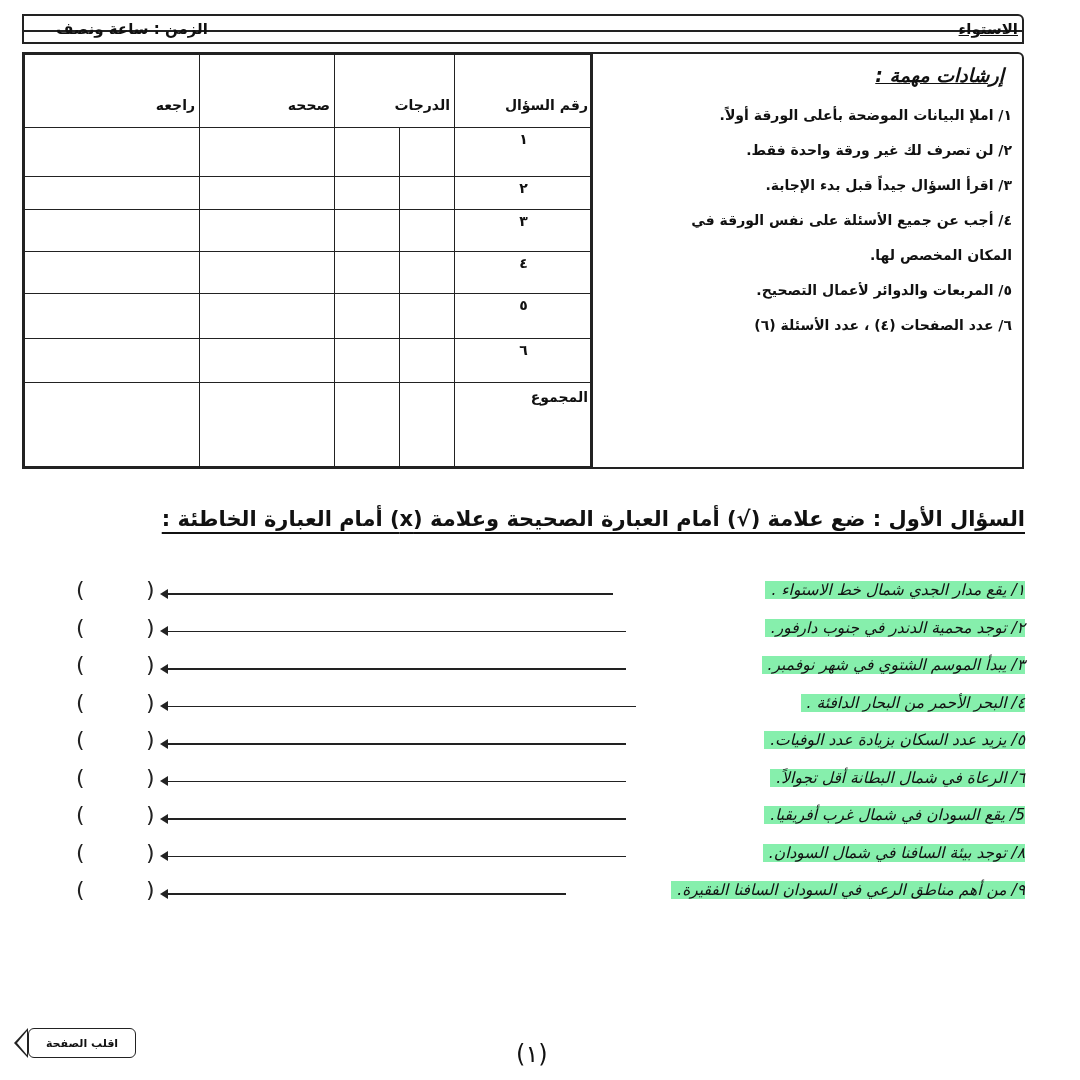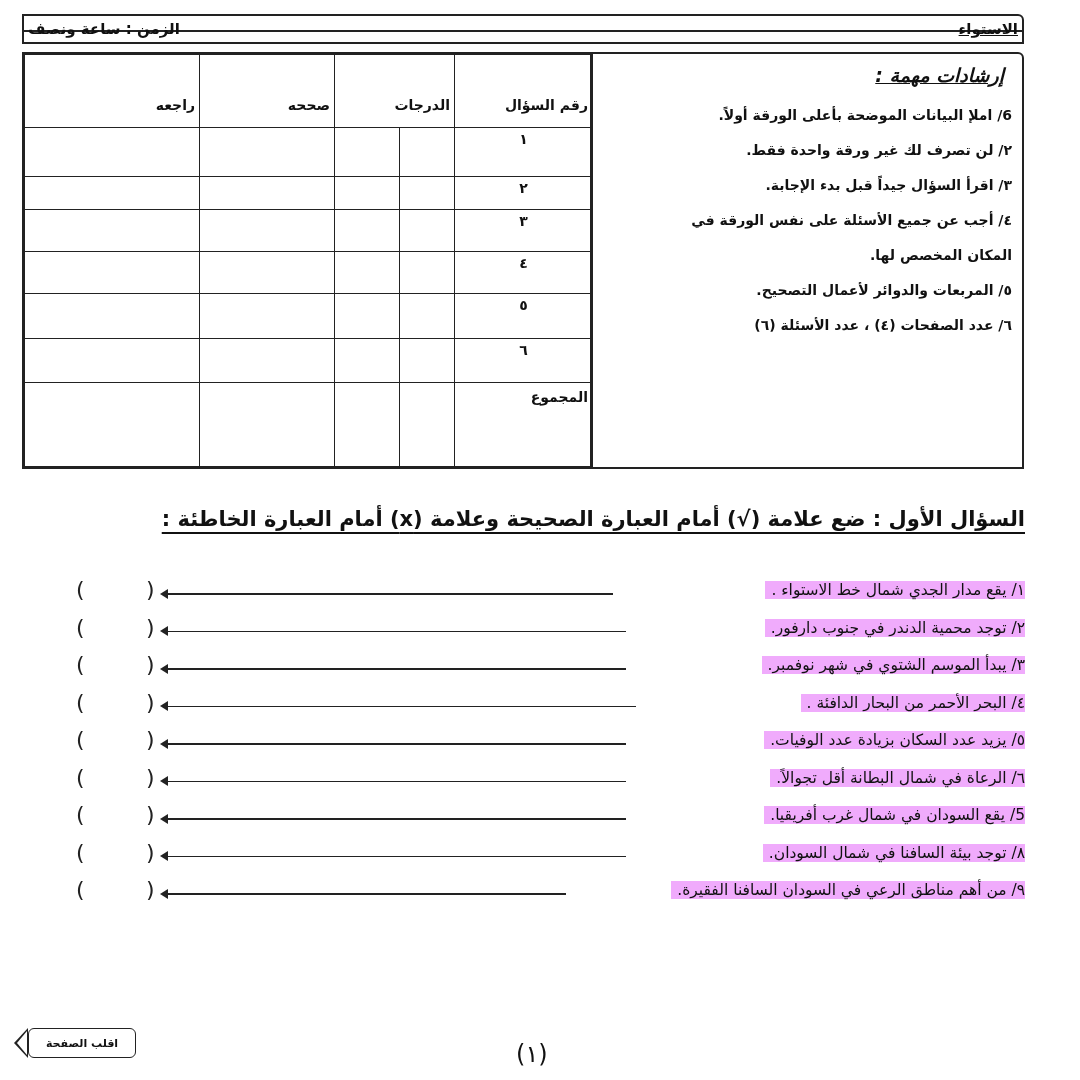--- a/index.html
+++ b/index.html
@@ -9,21 +9,21 @@
   .top-bar {
     position: absolute; left: 22px; top: 14px; width: 1000px; height: 18px;
     border-bottom: 2px solid #222;
   }
   .header-box {
     position: absolute; left: 22px; top: 14px; width: 1002px; height: 30px;
     border: 2px solid #222; border-radius: 0 6px 0 0;
     display: flex; justify-content: space-between; align-items: center;
     padding: 0 4px; direction: rtl;
   }
-  .header-box span { font-weight: bold; font-size: 15px; text-decoration: underline; }
+  .header-box span { font-weight: bold; font-size: 15px; text-decoration: underline; margin-left: 28px; }
   .header-box .time { text-decoration: none; }
 
   .info-area {
     position: absolute; left: 22px; top: 52px; width: 1002px; height: 417px;
     border: 2px solid #222; border-radius: 0 6px 0 0;
   }
   .instructions {
     position: absolute; right: 0; top: 0; width: 432px; height: 100%;
     border-left: 2px solid #222; direction: rtl; padding: 10px 10px 0 8px;
   }
@@ -48,21 +48,21 @@
   .question-title {
     position: absolute; right: 55px; top: 507px; direction: rtl;
     font-size: 21px; font-weight: bold; text-decoration: underline;
     text-decoration-thickness: 2px; text-underline-offset: 6px;
   }
 
   .q-list { position: absolute; left: 0; top: 575px; width: 1080px; }
   .q-row { position: relative; height: 37.5px; width: 1080px; }
   .q-text {
     position: absolute; right: 55px; top: 6px; direction: rtl;
-    font-size: 15.5px; font-weight: normal; white-space: nowrap; background: #f0abfc; padding-left: 6px;
+    font-size: 15.5px; font-weight: normal; white-space: nowrap; background: #86efac; padding-left: 6px; font-style: italic;
   }
   .q-arrow {
     position: absolute; left: 166px; top: 18px; height: 1.5px; background: #222;
   }
   .q-arrow::before {
     content: ""; position: absolute; left: -6px; top: -4.5px;
     border-right: 8px solid #222; border-top: 5px solid transparent; border-bottom: 5px solid transparent;
   }
   .q-paren-open, .q-paren-close {
     position: absolute; top: 2px; font-size: 22px; font-weight: normal; color: #222;
@@ -96,21 +96,21 @@
 <div class="top-bar"></div>
 
 <div class="header-box">
   <span>الاستواء</span>
   <span class="time">الزمن : ساعة ونصف</span>
 </div>
 
 <div class="info-area">
   <div class="instructions">
     <span class="title">إرشادات مهمة :</span>
-    <span class="item">6/ املإ البيانات الموضحة بأعلى الورقة أولاً.</span>
+    <span class="item">١/ املإ البيانات الموضحة بأعلى الورقة أولاً.</span>
     <span class="item">٢/ لن تصرف لك غير ورقة واحدة فقط.</span>
     <span class="item">٣/ اقرأ السؤال جيداً قبل بدء الإجابة.</span>
     <span class="item">٤/ أجب عن جميع الأسئلة على نفس الورقة في</span>
     <span class="item">المكان المخصص لها.</span>
     <span class="item">٥/ المربعات والدوائر لأعمال التصحيح.</span>
     <span class="item">٦/ عدد الصفحات (٤) ، عدد الأسئلة (٦)</span>
   </div>
 
   <table class="grades-table">
     <colgroup>

